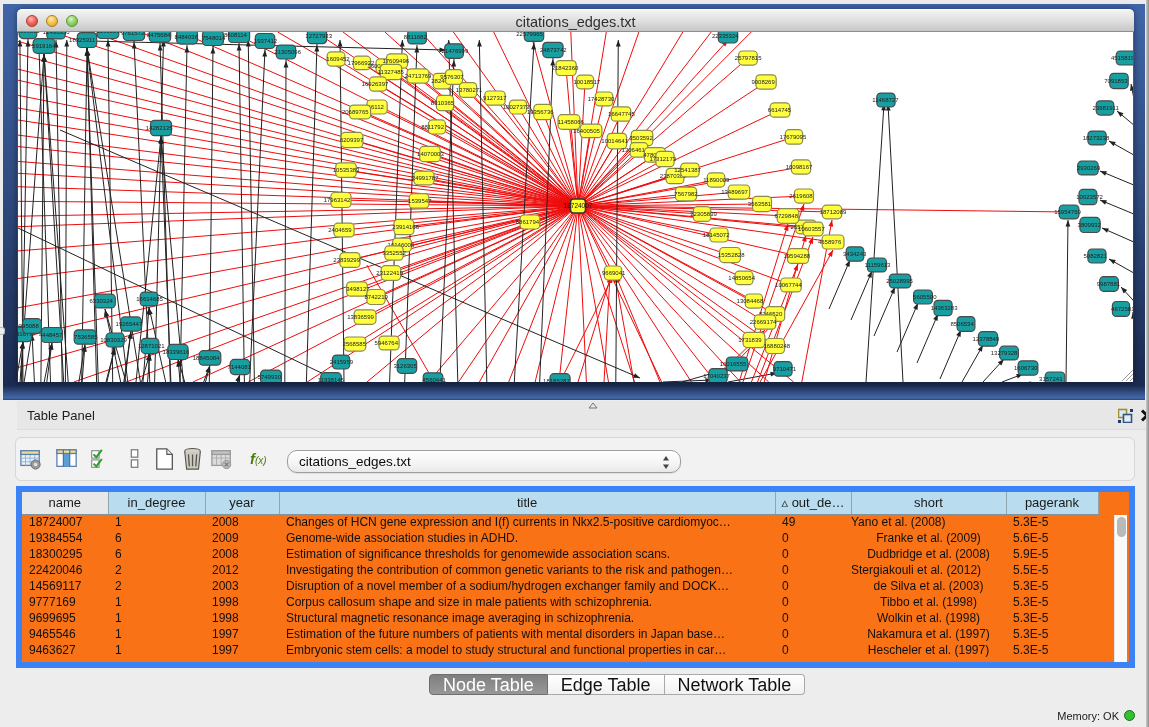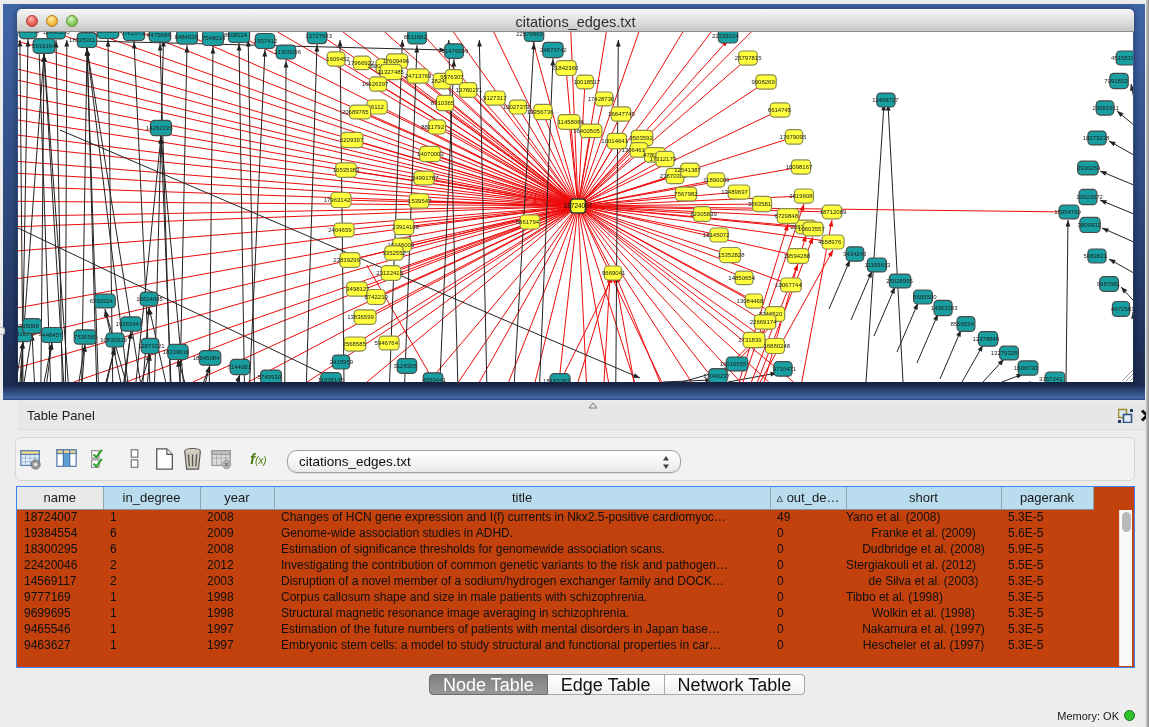--- a/index.html
+++ b/index.html
@@ -17,21 +17,21 @@
 #tablepanel{position:absolute;left:0;top:400px;width:1149px;height:327px;background:#ededed}
 #tphead{position:absolute;left:17px;top:1px;width:100%;height:29px;background:#e7e7e7;border-bottom:1px solid #dcdcdc}
 #tphead .lbl{position:absolute;left:10px;top:7px;font-size:13px;color:#1c1c1c}
 #toolbar{position:absolute;left:15px;top:37px;width:1120px;height:44px;background:#f2f2f2;
  border:1px solid #d6d6d6;border-radius:6px}
 .ticon{position:absolute;top:9px;width:22px;height:24px}
 #dropdown{position:absolute;left:271px;top:12px;width:394px;height:23px;
  background:linear-gradient(#ffffff,#f2f2f2 70%,#e8e8e8);
  border:1px solid #9e9e9e;border-radius:10px;font-size:13.5px;color:#0a0a0a;line-height:21px;padding-left:11px;
  box-shadow:0 1px 1px rgba(0,0,0,.08)}
-#tblwrap{position:absolute;left:16px;top:86px;width:1119px;height:182px;border:1px solid #3b82f6;background:#c2410c;overflow:hidden}
+#tblwrap{position:absolute;left:16px;top:86px;width:1119px;height:182px;border:6px solid #3b82f6;background:#f97316;overflow:hidden}
 table{border-collapse:collapse;font-size:12px;table-layout:fixed;width:1076px}
 th{background:#b9ddee;border-right:1px solid #8fa6b0;border-bottom:1px solid #82929a;font-weight:normal;
  height:22px;color:#1a1a1a;overflow:hidden;white-space:nowrap;font-size:13px}
 th.g{background:#e8e8e8}
 td{height:16px;padding:0 0 0 7px;overflow:hidden;white-space:nowrap;color:#101010}
 #sbar{position:absolute;right:2px;top:23px;width:13px;height:156px;background:#fafafa;border-left:1px solid #e4e4e4}
 #sthumb{position:absolute;left:1.5px;top:2px;width:9px;height:20px;background:#b9b9b9;border-radius:5px}
 #tabs{position:absolute;left:429px;top:274px;height:21px;display:flex;font-size:18px}
 .tab{height:21px;line-height:20px;padding:0 13px;background:linear-gradient(#fff,#f1f1f1);border:1px solid #a9a9a9;border-left:none;color:#111}
 .tab.first{border-radius:4px 0 0 4px;border-left:1px solid #a9a9a9}
@@ -891,21 +891,21 @@
             <td>0</td>
             <td style="text-align:center;padding:0">de Silva et al. (2003)</td>
             <td>5.3E-5</td>
           </tr>
           <tr>
             <td>9777169</td>
             <td>1</td>
             <td>1998</td>
             <td>Corpus callosum shape and size in male patients with schizophrenia.</td>
             <td>0</td>
-            <td style="padding:0">Tibbo et al. (1998)</td>
+            <td style="text-align:center;padding:0">Tibbo et al. (1998)</td>
             <td>5.3E-5</td>
           </tr>
           <tr>
             <td>9699695</td>
             <td>1</td>
             <td>1998</td>
             <td>Structural magnetic resonance image averaging in schizophrenia.</td>
             <td>0</td>
             <td style="text-align:center;padding:0">Wolkin et al. (1998)</td>
             <td>5.3E-5</td>

